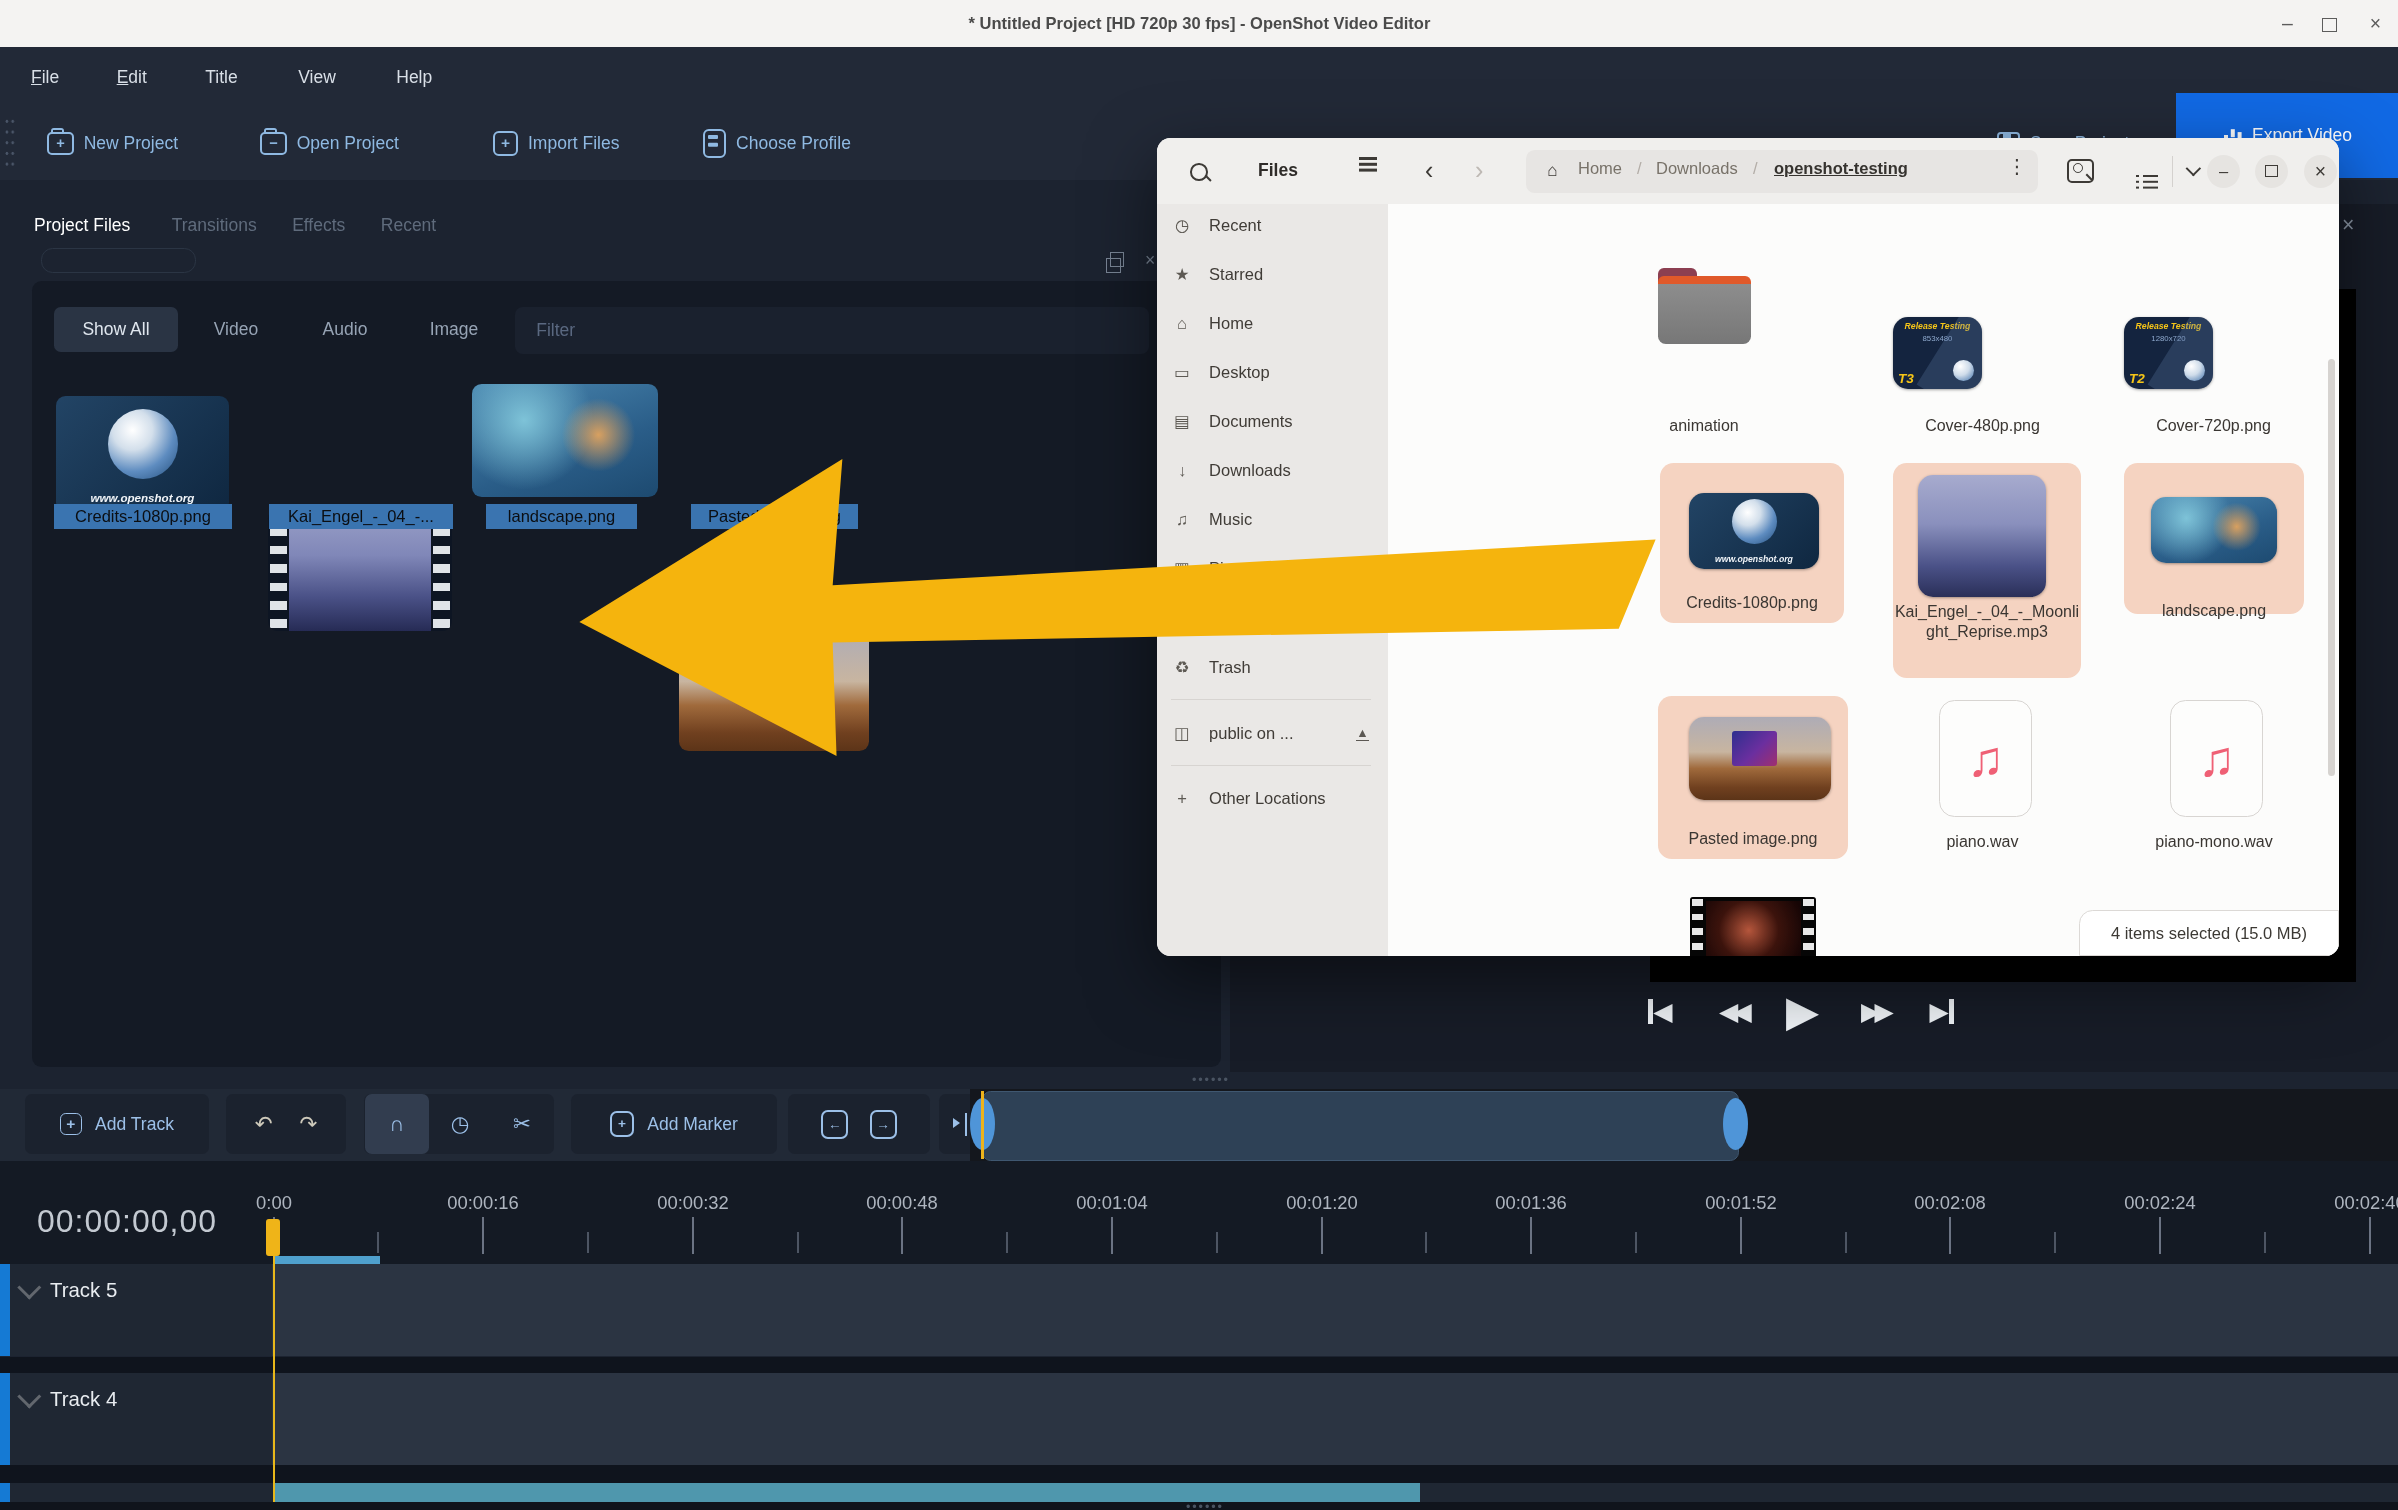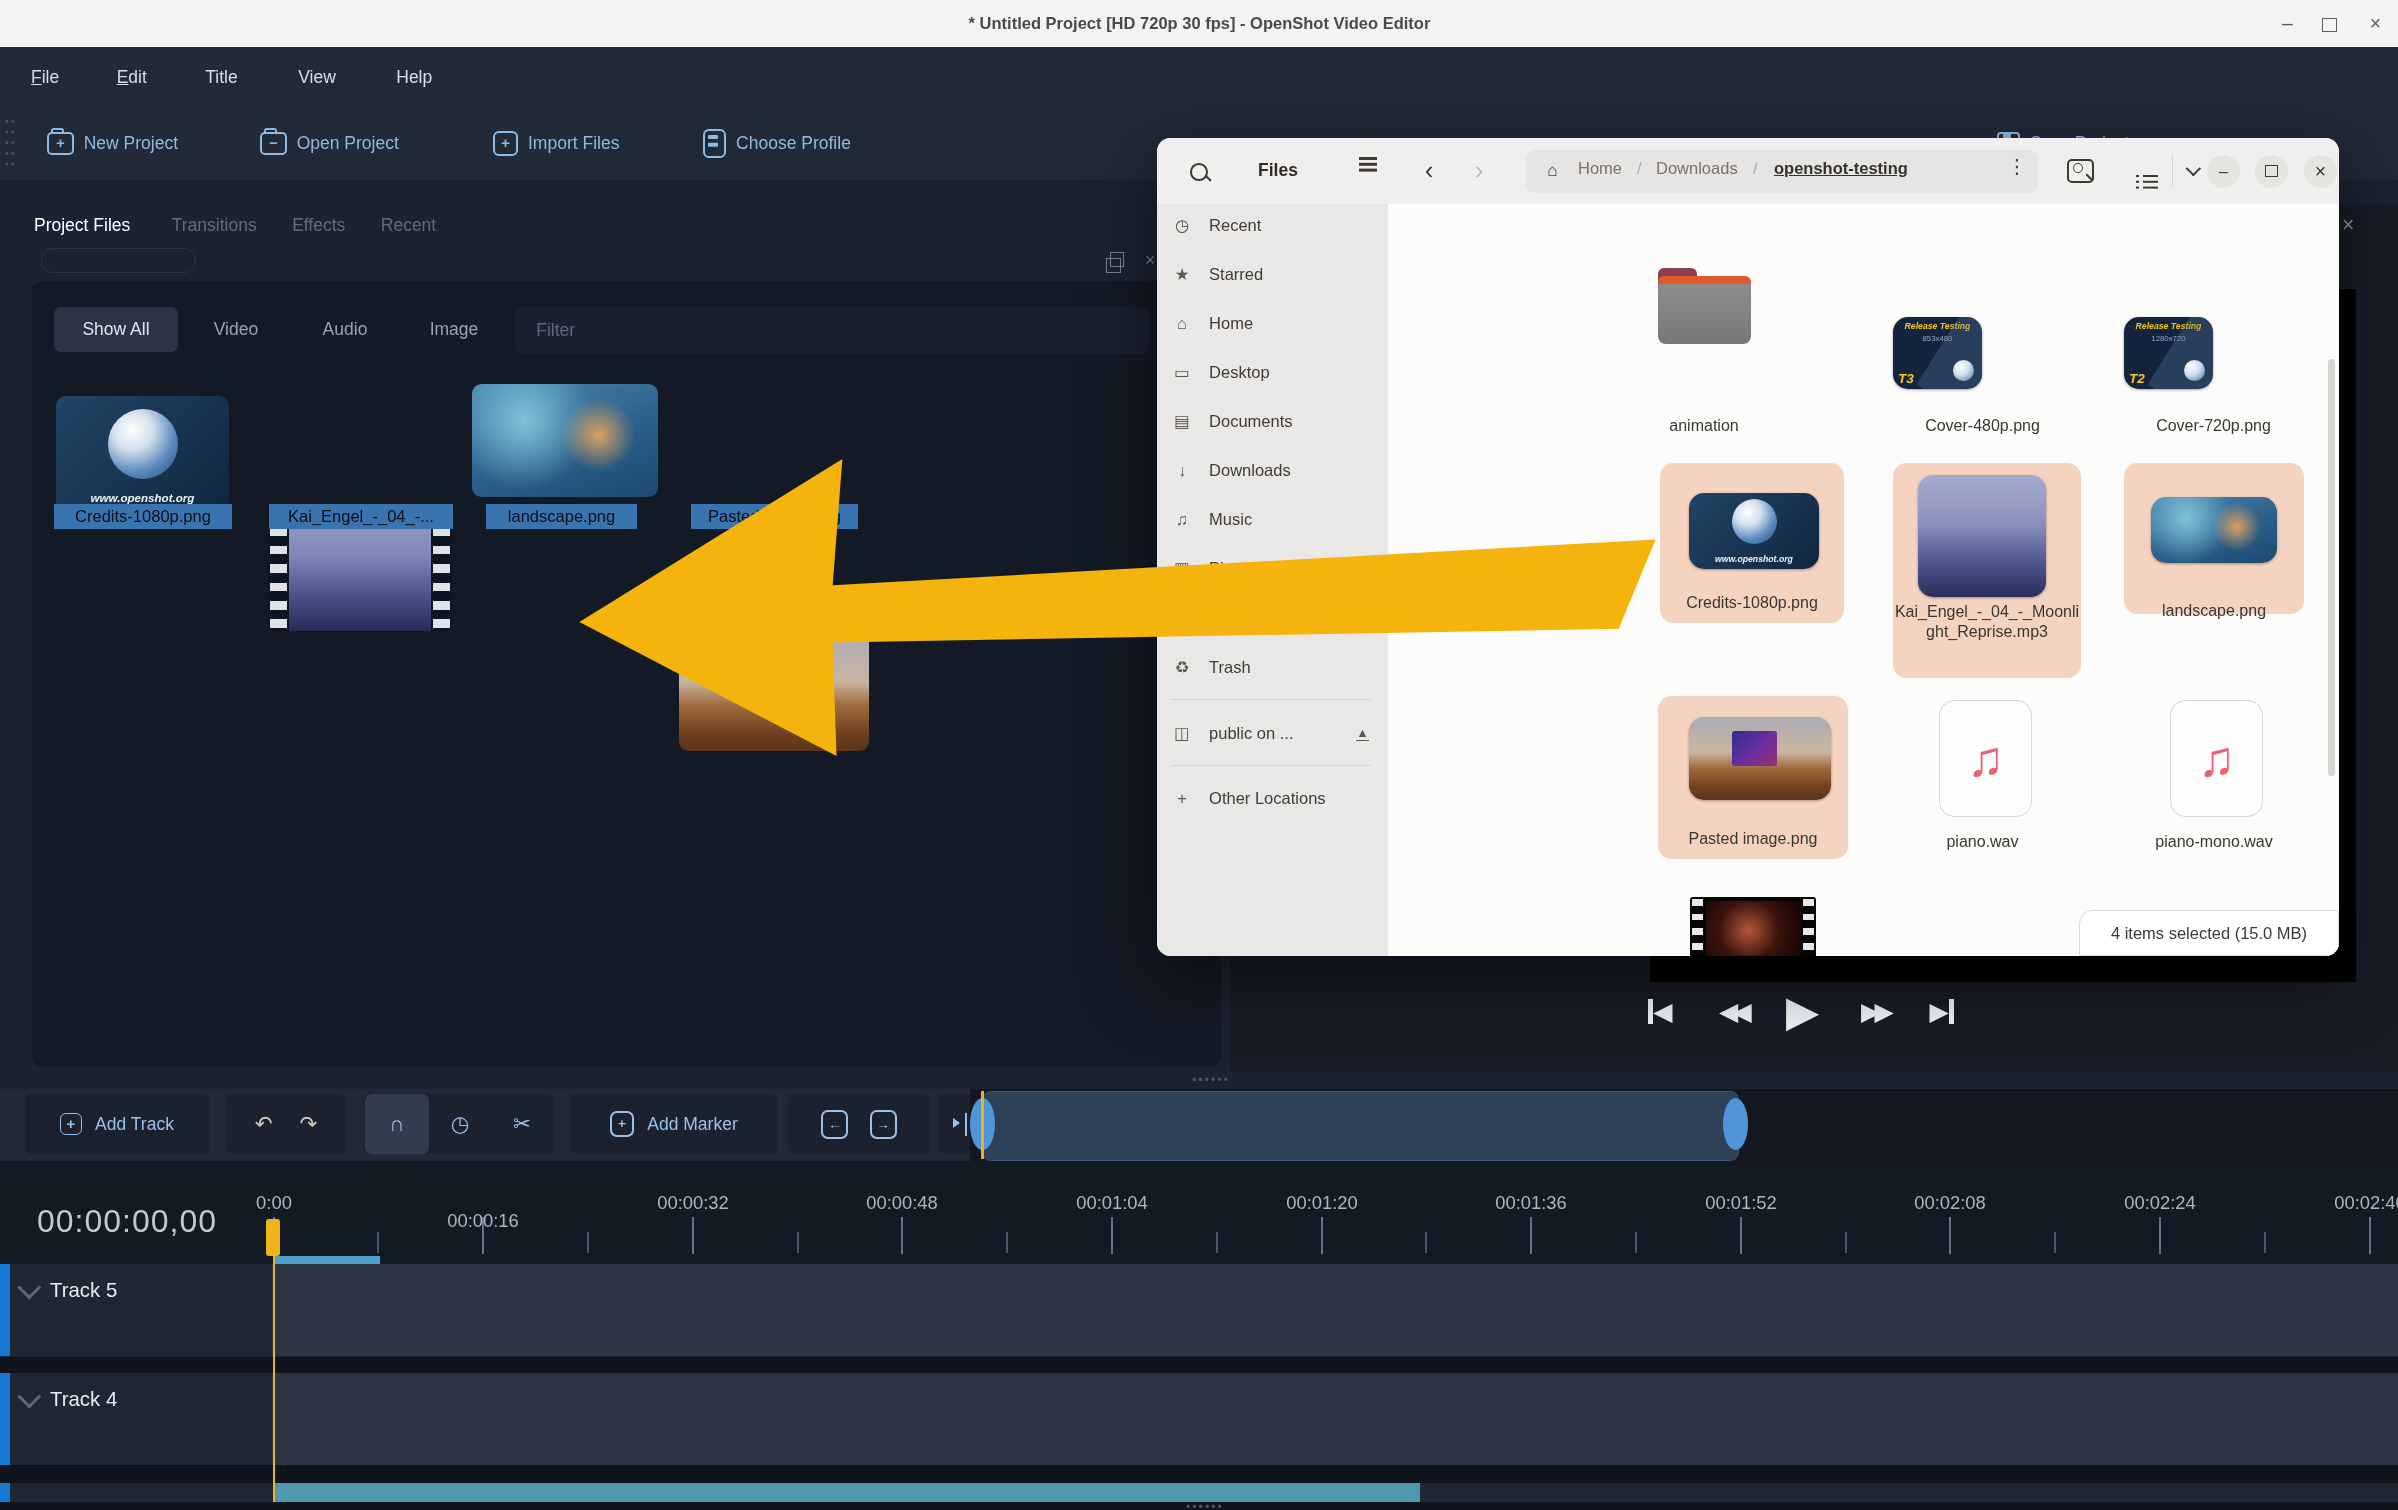--- a/index.html
+++ b/index.html
@@ -165,20 +165,24 @@
     <span>Import Files</span>
   </div>
   <div class="abs tbtn" style="left:703px;top:107px;">
     <span class="ic-film"></span>
     <span>Choose Profile</span>
   </div>
   <div class="abs tbtn" style="left:1997px;top:107px;">
     <span class="ic-floppy"></span>
     <span>Save Project</span>
   </div>
+  <div class="abs export-btn">
+    <span class="ic-bars"></span>
+    <span>Export Video</span>
+  </div>
 
   <div class="abs" style="left:34px;top:215px;">
     <span class="tab active">Project Files</span>
     <span class="tab" style="margin-left:37px;">Transitions</span>
     <span class="tab" style="margin-left:31px;">Effects</span>
     <span class="tab" style="margin-left:31px;">Recent</span>
   </div>
   <div class="abs pill"></div>
   <div class="abs ic-float" style="left:1106px;top:258px;"></div>
   <div class="abs mini-ic" style="left:1145px;top:250px;">×</div>
@@ -264,21 +268,21 @@
   </div>
   <div class="abs sliderdark"></div>
   <div class="abs slider"></div>
   <div class="abs handle" style="left:970px;"></div>
   <div class="abs handle" style="left:1723px;"></div>
   <div class="abs" style="left:981px;top:1091px;width:2.9px;height:68px;background:#edb31c;z-index:3;"></div>
 
   <div class="abs ruler"></div>
   <div class="abs timecode" style="left:37px;top:1203px;">00:00:00,00</div>
   <div class="tick" style="left:274px;">0:00</div>
-  <div class="tick" style="left:483px;margin-top:18px;">00:00:16</div>
+  <div class="tick" style="left:483px;">00:00:16</div>
   <div class="tick" style="left:693px;">00:00:32</div>
   <div class="tick" style="left:902px;">00:00:48</div>
   <div class="tick" style="left:1112px;">00:01:04</div>
   <div class="tick" style="left:1322px;">00:01:20</div>
   <div class="tick" style="left:1531px;">00:01:36</div>
   <div class="tick" style="left:1741px;">00:01:52</div>
   <div class="tick" style="left:1950px;">00:02:08</div>
   <div class="tick" style="left:2160px;">00:02:24</div>
   <div class="tick" style="left:2370px;">00:02:40</div>
   <div class="tmaj" style="left:273px;"></div>

